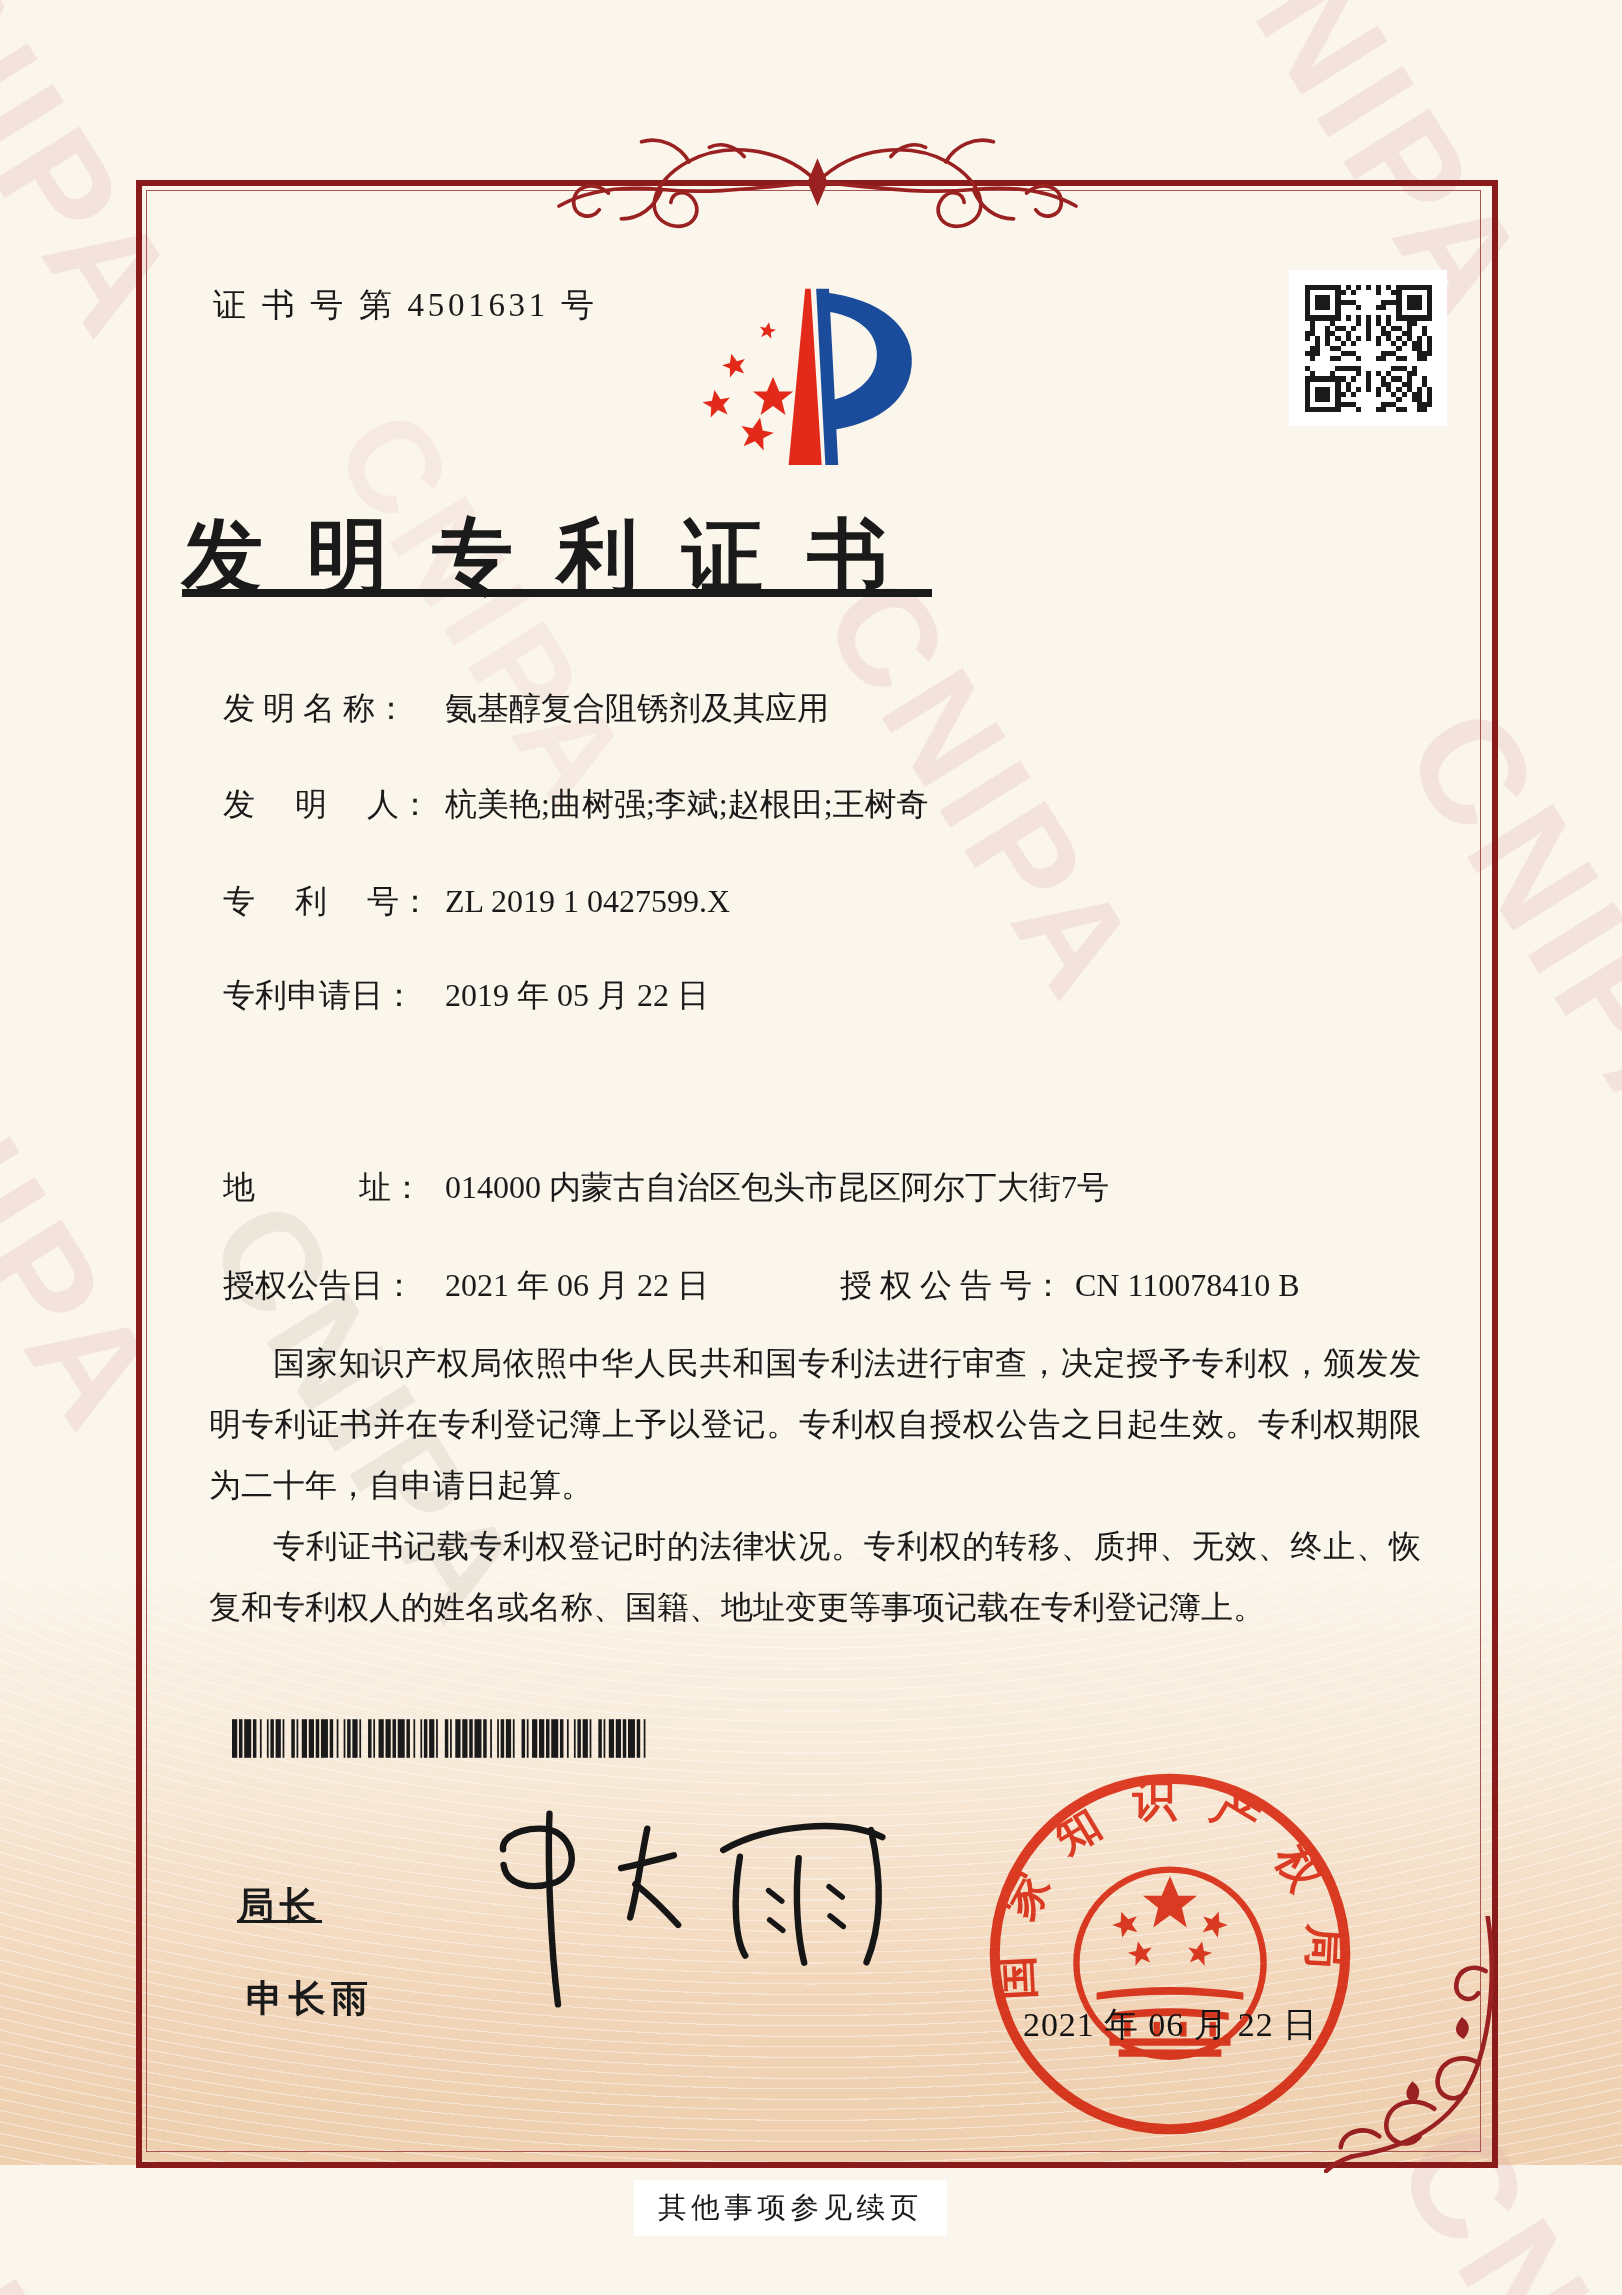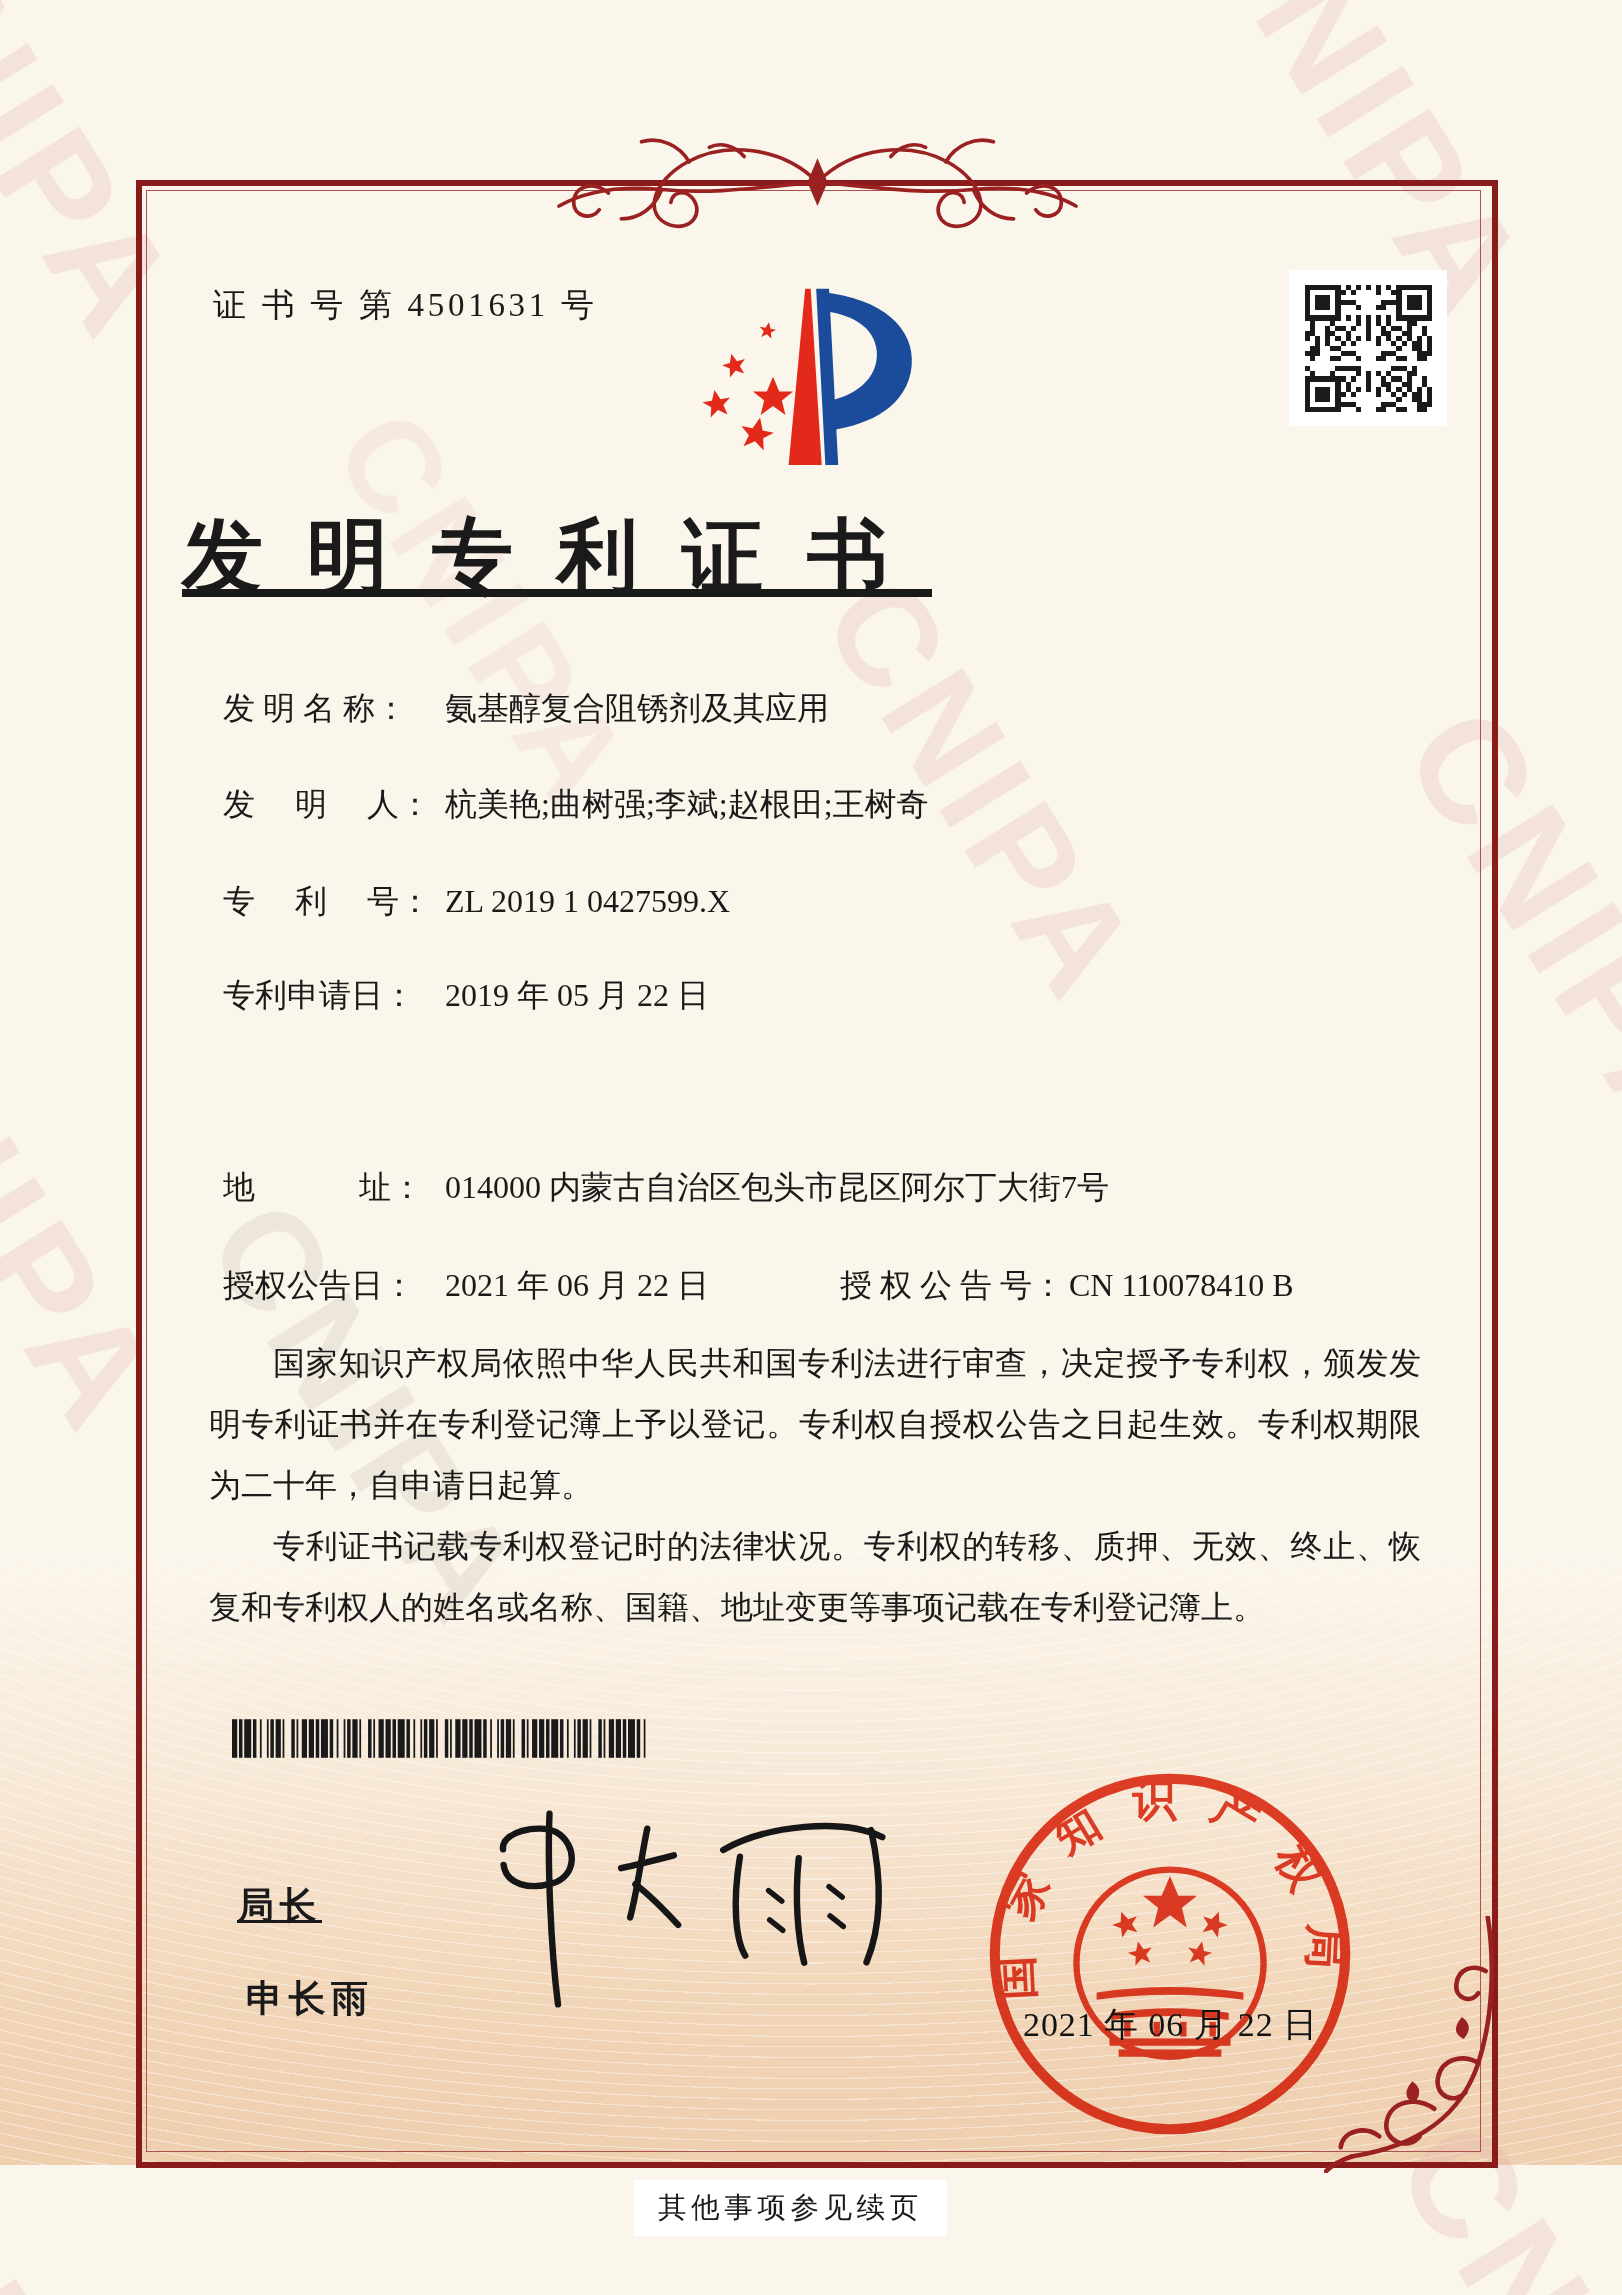--- a/index.html
+++ b/index.html
@@ -33,21 +33,21 @@
   .qr-box{position:absolute;left:1289px;top:270px;width:158px;height:156px;background:#ffffff;
       z-index:3;display:flex;align-items:center;justify-content:center;}
 
   .title{position:absolute;left:138px;top:503px;width:1350px;z-index:3;text-align:left;
       font-size:81px;font-weight:bold;letter-spacing:44px;text-indent:44px;text-decoration:underline;}
 
   .field-row{position:absolute;left:223px;z-index:3;font-size:32px;white-space:nowrap;}
   .f-label{display:inline-block;width:222px;}
   .f-label2{display:inline-block;}
   .grp2{position:absolute;left:617px;top:0;}
-  .grp2 .f-label2{margin-right:5px;}
+  .grp2 .f-label2{margin-right:11px;}
   .r1{top:687px}.r2{top:783px}.r3{top:880px}.r4{top:974px}
   .r5{top:1071px}.r6{top:1166px}.r7{top:1264px}
 
   .paras{position:absolute;left:209px;top:1333px;width:1212px;z-index:3;
       font-size:32px;line-height:61px;text-align:justify;}
   .paras p{margin:0;text-indent:2em;}
 
   .barcode{position:absolute;left:232px;top:1719px;z-index:3;}
 
   .director-title{position:absolute;left:237px;top:1881px;z-index:4;font-size:37px;font-weight:bold;

